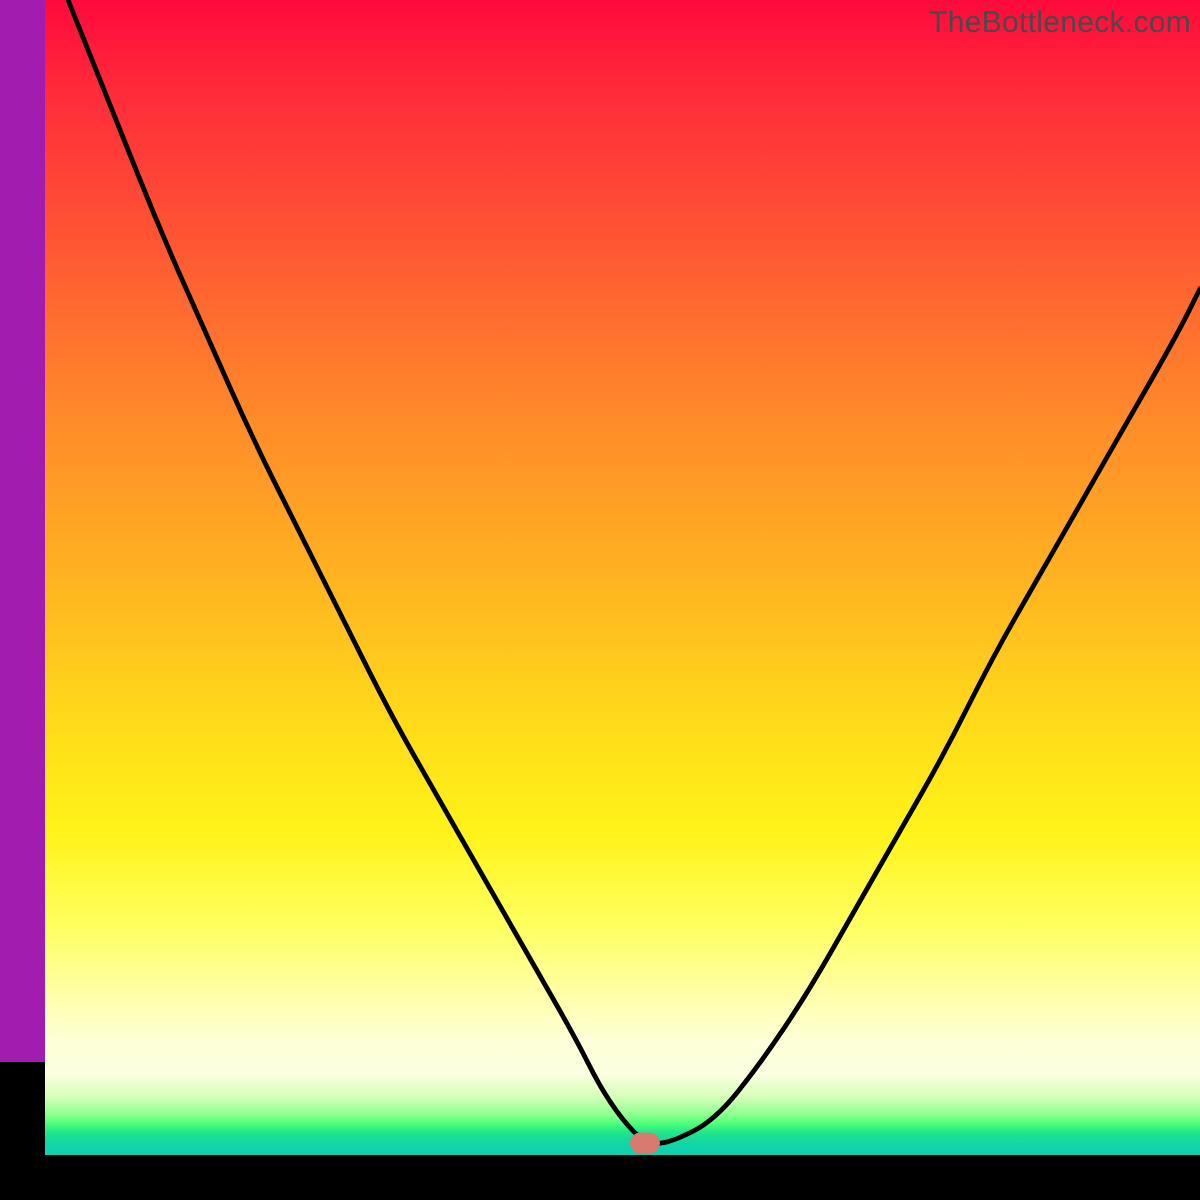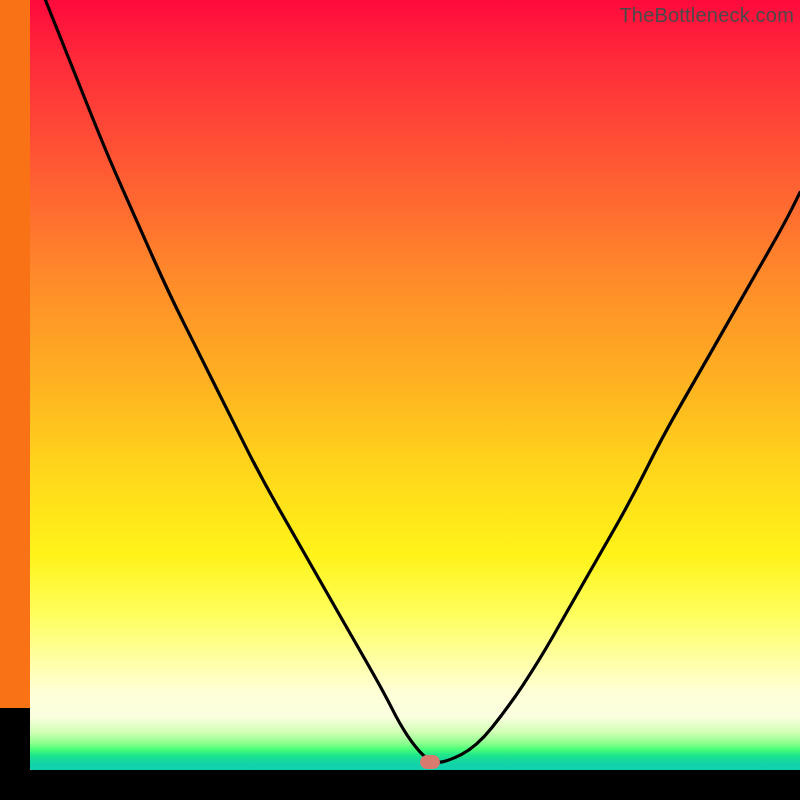--- a/index.html
+++ b/index.html
@@ -8,21 +8,21 @@
     width: 800px;
     height: 800px;
     background: #000;
     overflow: hidden;
     font-family: Arial, Helvetica, sans-serif;
   }
   .frame {
     position: relative;
     width: 800px;
     height: 708px;
-    background: #f97316;
+    background: #a21caf;
   }
   .plot-area {
     position: absolute;
     left: 30px;
     top: 0;
     width: 770px;
     height: 770px;
     
     background: linear-gradient(to bottom,
       #ff0a3c 0%,

